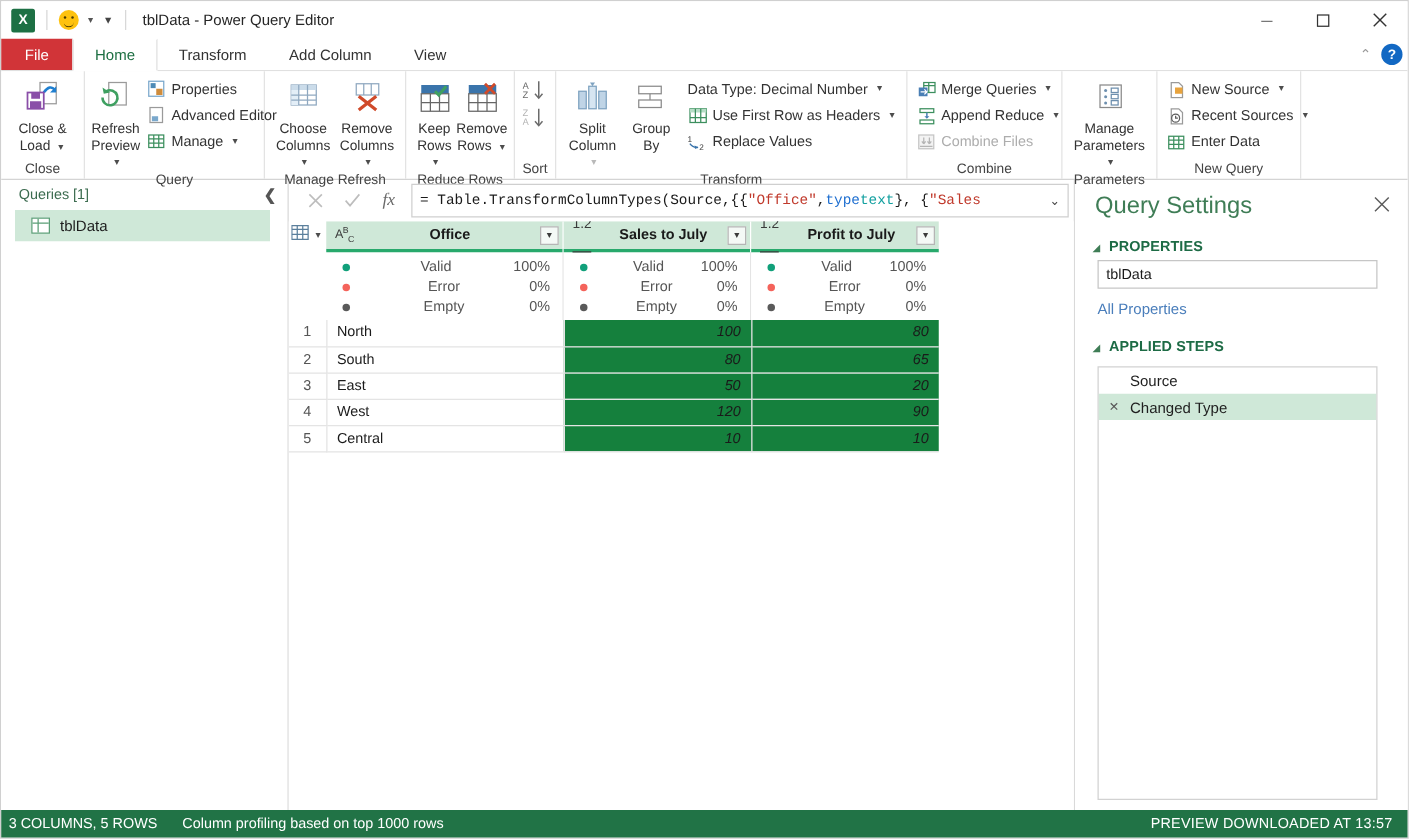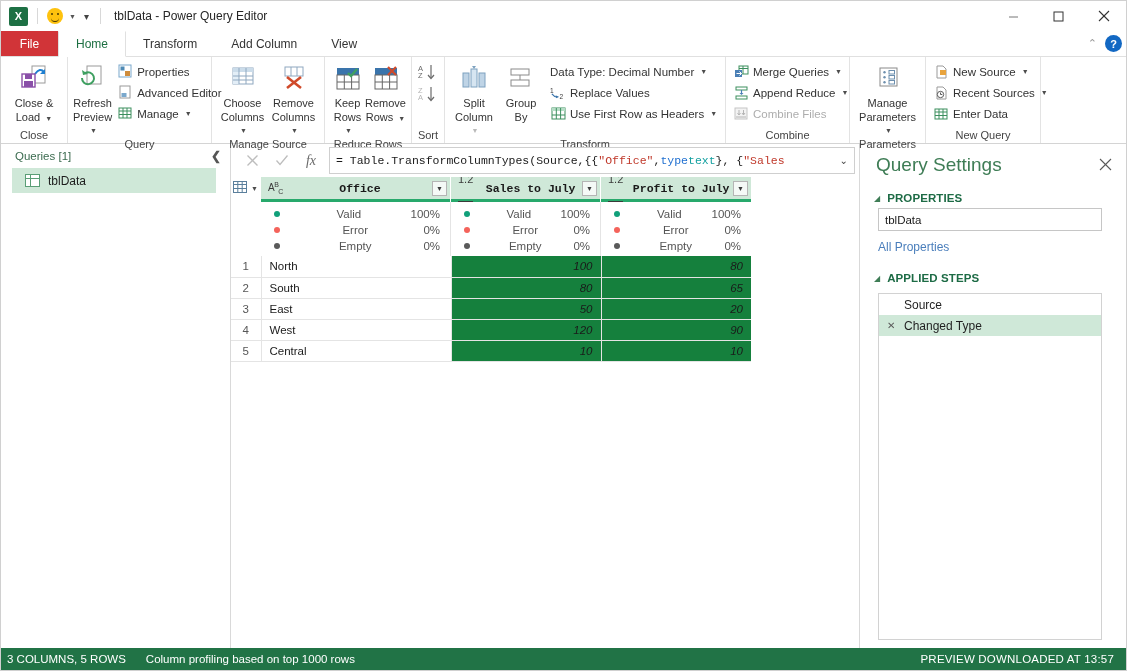--- a/index.html
+++ b/index.html
@@ -393,21 +393,20 @@
     line-height: 11px;
     padding-bottom: 16px;
   }
   .hdr-name {
     font-weight: bold;
     font-size: 11.5px;
     color: #1a1a1a;
     flex: 1;
     overflow: hidden;
     white-space: nowrap;
-    font-family: Liberation Mono, monospace;
   }
   .filter-btn {
     width: 15px; height: 15px;
     border: 1px solid #b5b5b5;
     background: #f4f9f6;
     display: flex; align-items: center; justify-content: center;
     flex: none;
     box-sizing: border-box;
   }
   .filter-btn .fcaret { font-size: 7px; color: #3b3b3b; }
@@ -710,21 +709,21 @@
               <rect x="6" y="3" width="18" height="9" fill="#fff" stroke="#8fa8c0" stroke-width="1"></rect>
               <line x1="12" y1="3" x2="12" y2="12" stroke="#8fa8c0"></line>
                 <line x1="18" y1="3" x2="18" y2="12" stroke="#8fa8c0"></line>
               <path d="M8 13 L22 24 M22 13 L8 24" stroke="#d04a2a" stroke-width="2.6" fill="none"></path>
             </svg>
           </span>
           <span class="blabel">Remove</span>
           <span class="blabel"><span>Columns</span> <span class="caret">▼</span></span>
         </div>
       </div>
-      <div class="rgroup-label">Manage Source</div>
+      <div class="rgroup-label">Manage Refresh</div>
     </div>
 
     <div class="rgroup" style="width:87px">
       <div class="rgroup-body" style="justify-content:center;gap:0">
         <div class="big-btn" style="width:44px">
           <span class="bicon">
             <svg width="30" height="26" viewBox="0 0 30 26">
               <rect x="4" y="2" width="22" height="7" fill="#3a74ab"></rect>
               <rect x="4" y="9" width="22" height="14" fill="#fff" stroke="#666" stroke-width="1"></rect>
               <line x1="11.3" y1="9" x2="11.3" y2="23" stroke="#666"></line>
@@ -801,41 +800,41 @@
           <span class="blabel">Group</span>
           <span class="blabel">By</span>
         </div>
         <div class="small-col" style="margin-left:4px">
           <div class="small-row">
             <span>Data Type: Decimal Number</span>
             <span class="caret">▼</span>
           </div>
           <div class="small-row">
             <span class="sicon">
-              <svg width="17" height="14" viewBox="0 0 17 14">
-                  <text x="0" y="7" font-size="7" fill="#3a3a3a" font-family="Liberation Sans, sans-serif">1</text>
-                  <text x="10" y="13" font-size="7" fill="#3a3a3a" font-family="Liberation Sans, sans-serif">2</text>
-                  <path d="M2 8 q3 4 7 3" stroke="#3a74ab" stroke-width="1.2" fill="none"></path>
-                  <path d="M9 11 l-3 -1.5 l0.4 3 z" fill="#3a74ab"></path>
-                </svg>
-            </span>
-            <span>Replace Values</span>
-          </div>
-          <div class="small-row">
-            <span class="sicon">
               <svg width="15" height="14" viewBox="0 0 15 14">
                   <rect x="1" y="1" width="13" height="11" fill="#fff" stroke="#3c8f5e"></rect>
                   <rect x="1" y="1" width="13" height="3" fill="#b6ddc6"></rect>
                   <line x1="5.3" y1="1" x2="5.3" y2="12" stroke="#3c8f5e"></line>
                   <line x1="9.6" y1="1" x2="9.6" y2="12" stroke="#3c8f5e"></line>
                   <line x1="1" y1="8" x2="14" y2="8" stroke="#3c8f5e"></line>
                 </svg>
             </span>
             <span>Use First Row as Headers</span>
             <span class="caret">▼</span>
+          </div>
+          <div class="small-row">
+            <span class="sicon">
+              <svg width="17" height="14" viewBox="0 0 17 14">
+                  <text x="0" y="7" font-size="7" fill="#3a3a3a" font-family="Liberation Sans, sans-serif">1</text>
+                  <text x="10" y="13" font-size="7" fill="#3a3a3a" font-family="Liberation Sans, sans-serif">2</text>
+                  <path d="M2 8 q3 4 7 3" stroke="#3a74ab" stroke-width="1.2" fill="none"></path>
+                  <path d="M9 11 l-3 -1.5 l0.4 3 z" fill="#3a74ab"></path>
+                </svg>
+            </span>
+            <span>Replace Values</span>
           </div>
         </div>
       </div>
       <div class="rgroup-label">Transform</div>
     </div>
 
     <div class="rgroup" style="width:124px">
       <div class="rgroup-body">
         <div class="small-col">
           <div class="small-row">

